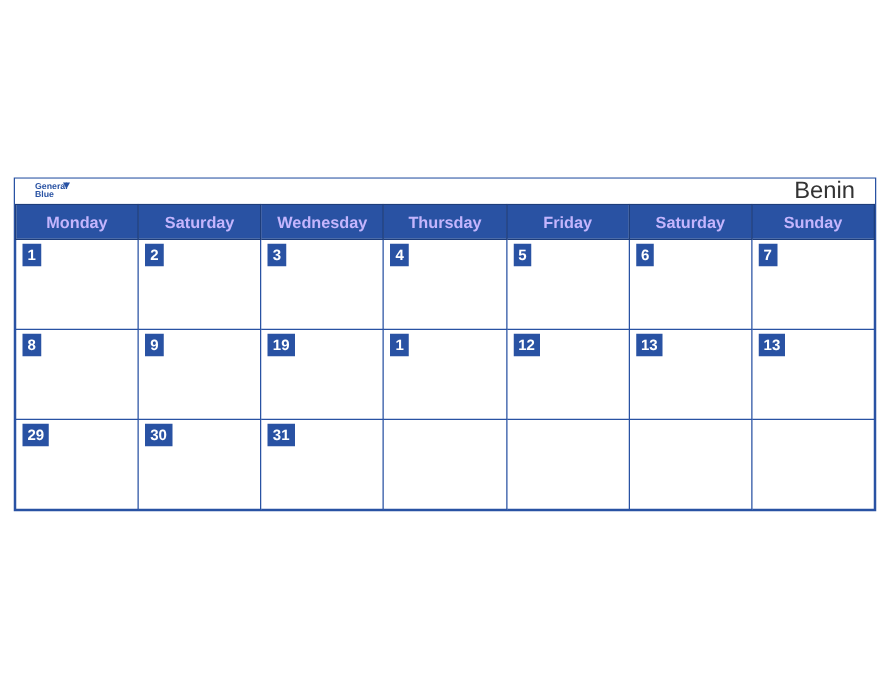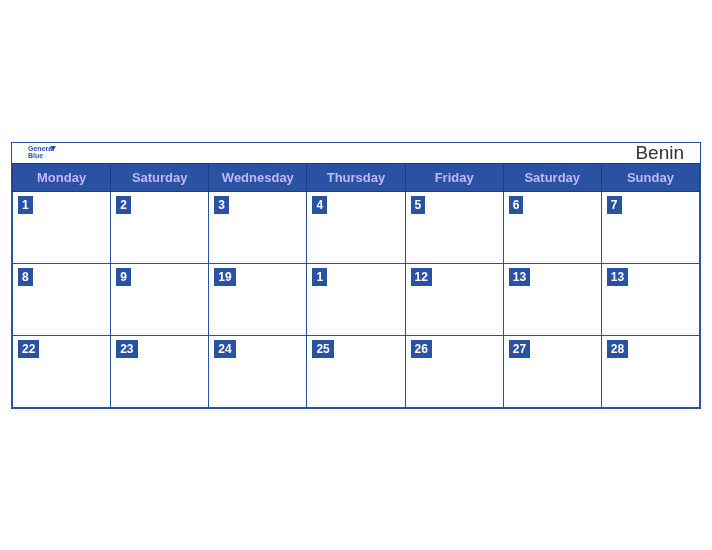--- a/index.html
+++ b/index.html
@@ -125,23 +125,23 @@
         <tr>
           <td><span class="day-number">8</span></td>
           <td><span class="day-number">9</span></td>
           <td><span class="day-number">19</span></td>
           <td><span class="day-number">1</span></td>
           <td><span class="day-number">12</span></td>
           <td><span class="day-number">13</span></td>
           <td><span class="day-number">13</span></td>
         </tr>
         <tr>
-          <td><span class="day-number">22</span></td>
-          <td><span class="day-number">23</span></td>
-          <td><span class="day-number">24</span></td>
-          <td><span class="day-number">25</span></td>
-          <td><span class="day-number">26</span></td>
-          <td><span class="day-number">27</span></td>
-          <td><span class="day-number">28</span></td>
+          <td><span class="day-number">29</span></td>
+          <td><span class="day-number">30</span></td>
+          <td><span class="day-number">31</span></td>
+          <td class="empty-cell"></td>
+          <td class="empty-cell"></td>
+          <td class="empty-cell"></td>
+          <td class="empty-cell"></td>
         </tr>
       </tbody>
   </table>
 </div>
 
 </body></html>

